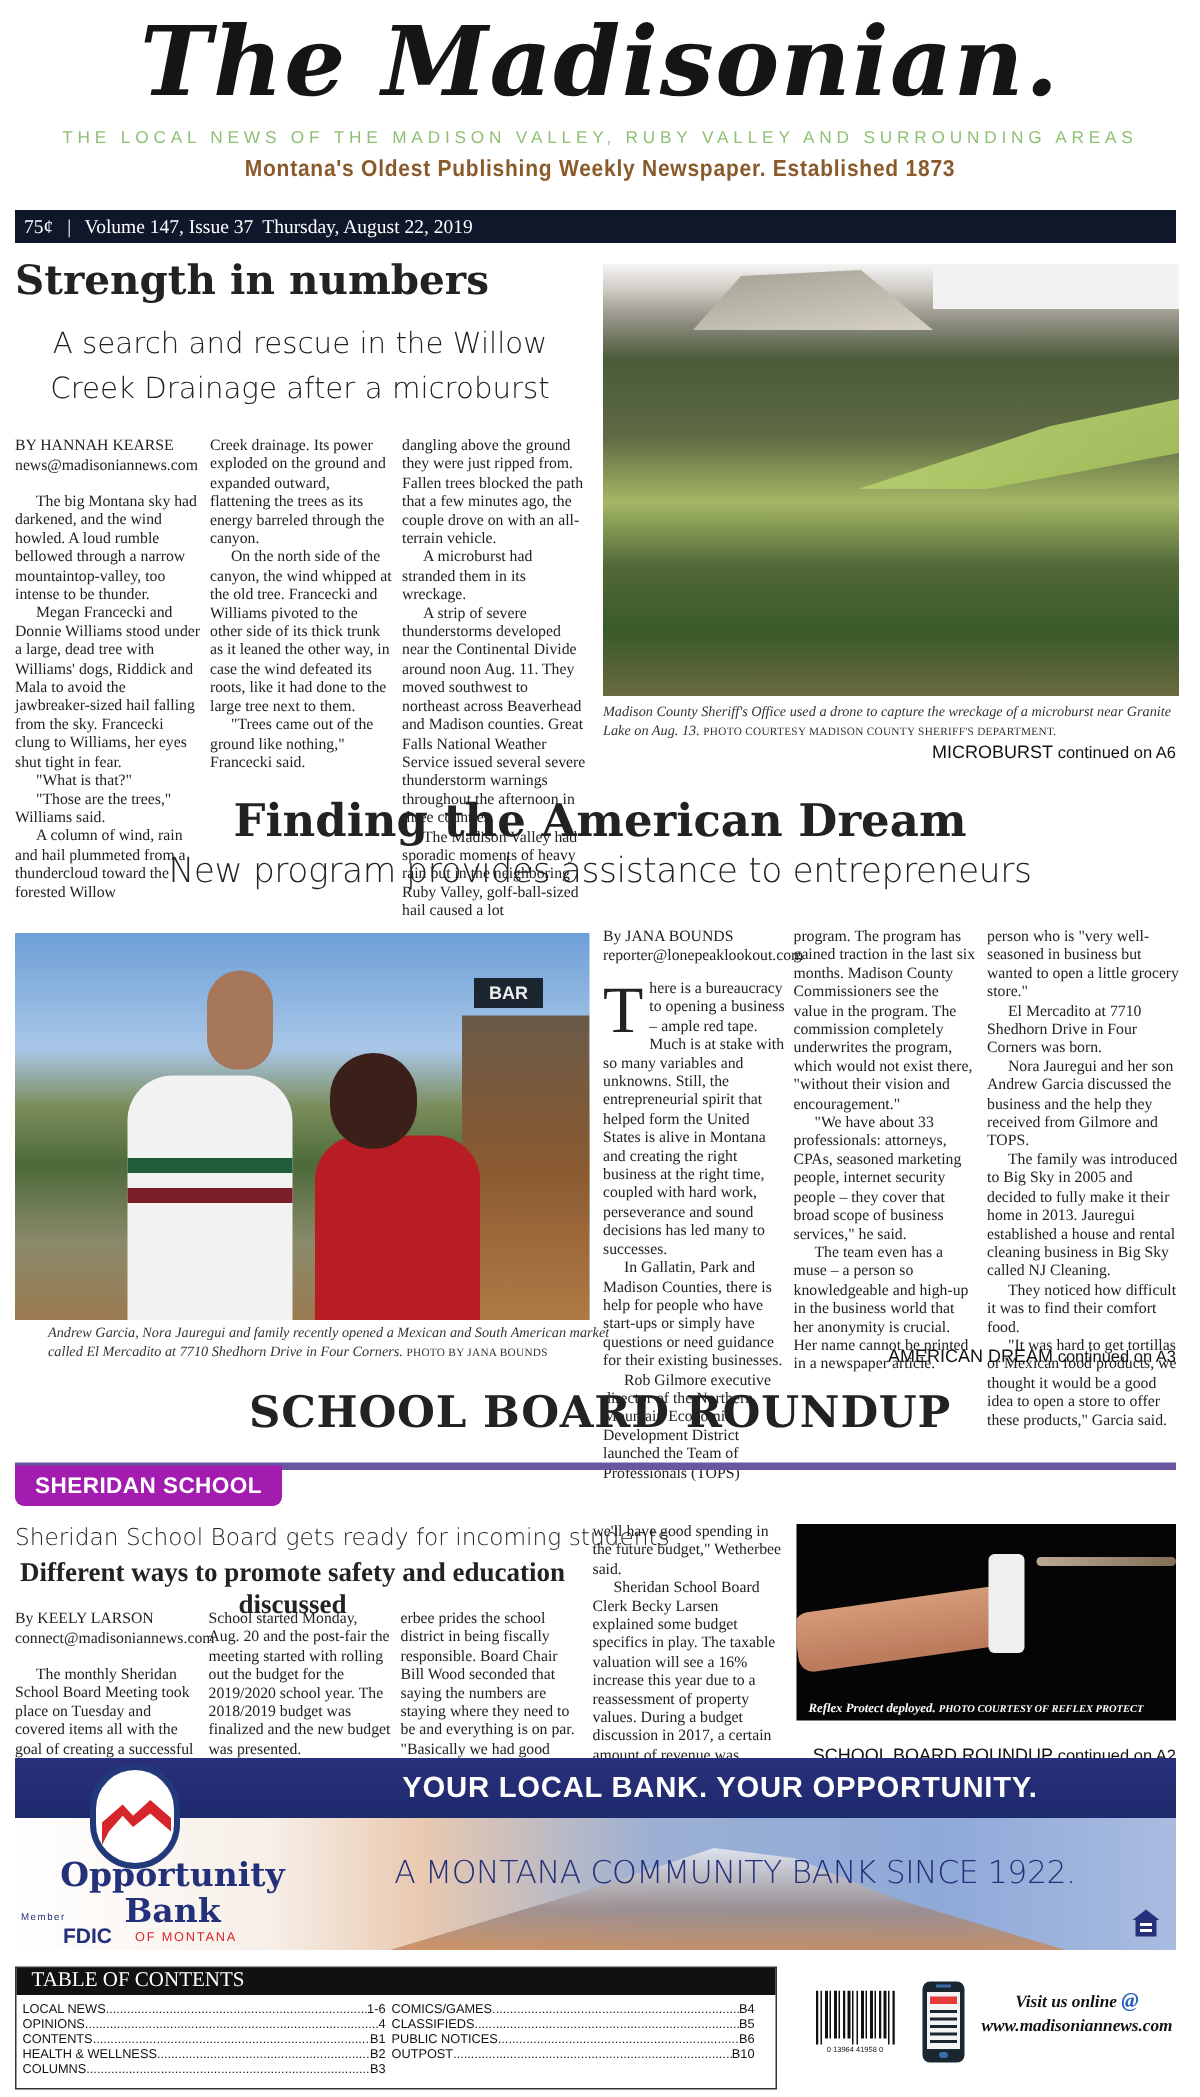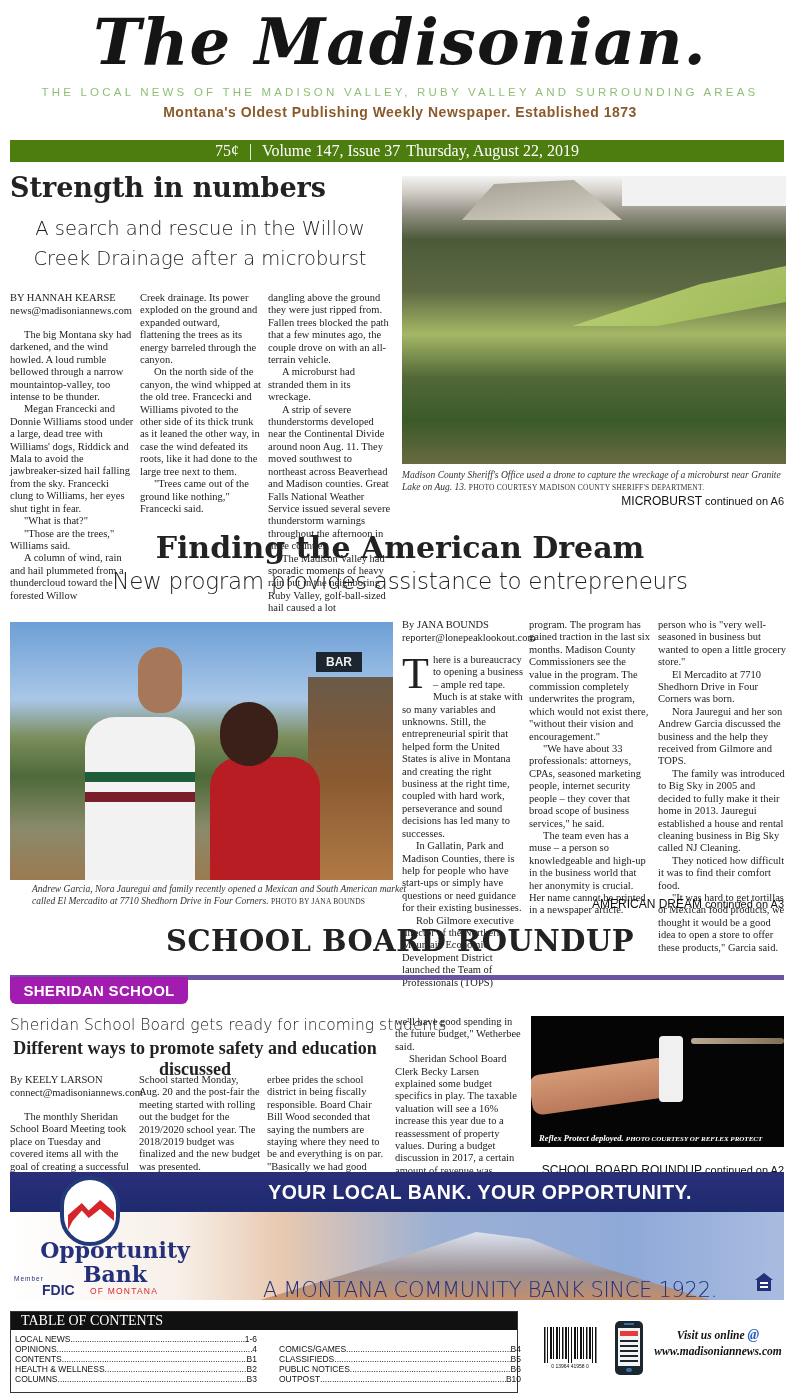--- a/index.html
+++ b/index.html
@@ -4,21 +4,21 @@
 <style>
   * { box-sizing: border-box; margin: 0; padding: 0; }
   html, body { width: 800px; height: 1398px; background: #fff; overflow: hidden; }
   body { position: relative; font-family: "Liberation Serif", serif; color: #222; }
   .abs { position: absolute; }
 
   
   .masthead-title { left: 0; top: 2px; width: 800px; text-align: center; font-family: "DejaVu Serif", serif; font-weight: bold; font-size: 64px; letter-spacing: 1px; color: #151515; line-height: 80px; font-style: italic; }
   .tagline { left: 0; top: 86px; width: 800px; text-align: center; font-family: "Liberation Sans", sans-serif; font-size: 11.5px; letter-spacing: 3.2px; color: #8fbf74; }
   .motto { left: 0; top: 104px; width: 800px; text-align: center; font-family: "Liberation Sans", sans-serif; font-weight: bold; font-size: 14px; color: #8a5a2b; letter-spacing: 0.5px; transform: scaleY(1.1); }
-  .dateline { left: 10px; top: 140px; width: 774px; height: 22px; background: #4d7c0f; color: #fff; font-family: "Liberation Serif", serif; font-size: 16px; display: flex; align-items: center; justify-content: center; padding: 0 6px; }
+  .dateline { left: 10px; top: 140px; width: 774px; height: 22px; background: #0f172a; color: #fff; font-family: "Liberation Serif", serif; font-size: 13px; display: flex; align-items: center; justify-content: flex-start; padding: 0 6px; }
   .dateline .left span { margin-right: 6px; }
 
   
   .h-strength { left: 10px; top: 172px; width: 380px; font-family: "DejaVu Serif", serif; font-weight: bold; font-size: 27px; color: #222; text-align: left; white-space: nowrap; }
   .sub-strength { left: 10px; top: 214px; width: 380px; font-family: "DejaVu Sans", sans-serif; font-size: 19.5px; color: #222; text-align: center; line-height: 30px; font-weight: 300; }
   .byline { font-size: 10.5px; line-height: 12.5px; color: #222; }
   .col { font-size: 10.5px; line-height: 12.4px; color: #222; text-align: left; }
   .col p { text-indent: 14px; }
   .col p.noi { text-indent: 0; }
 
@@ -56,33 +56,33 @@
   .photo3 .can { position:absolute; left:128px; top:20px; width:24px; height:66px; background:#f0f0f0; border-radius: 4px; }
   .photo3 .spray { position:absolute; left:160px; top:22px; width:93px; height:6px; background: linear-gradient(90deg,#e9d2b8,#a0886a); border-radius: 3px; opacity: .8; }
   .photo3 .cap { position:absolute; left:8px; bottom:4px; color:#fff; font-family:"Liberation Serif", serif; font-style:italic; font-weight:bold; font-size:8.5px; }
   .photo3 .cap .credit { font-size:7px; }
 
   
   .ad { left: 10px; top: 1172px; width: 774px; height: 128px; overflow: hidden; background: linear-gradient(90deg, #ffffff 0%, #f7efe8 22%, #e9c9b0 35%, #9bb0d3 55%, #8fa9d8 80%, #a9bce0 100%); }
   .ad-top { position:absolute; left:0; top:0; width:774px; height:40px; background: linear-gradient(180deg,#2a2f7a,#1e2a6e); }
   .ad-headline { position:absolute; left:190px; top:0; width:560px; height:40px; line-height:40px; text-align:center; color:#fff; font-family:"Liberation Sans", sans-serif; font-weight:bold; font-size:19.5px; letter-spacing:0.5px; }
   .ad-mountain { position:absolute; left:250px; top:60px; width:450px; height:68px; background: linear-gradient(180deg,#e8ecf4,#9a8a88 60%,#c98a5a); clip-path: polygon(0 100%, 30% 40%, 48% 0, 60% 10%, 75% 50%, 100% 100%); opacity:.85; }
-  .ad-slogan { position:absolute; left:200px; top:64px; width:560px; text-align:center; color:#25307a; font-family:"DejaVu Sans", sans-serif; font-size:21px; font-weight:300; letter-spacing:-0.3px;margin-top:42px; }
+  .ad-slogan { position:absolute; left:200px; top:64px; width:560px; text-align:center; color:#25307a; font-family:"DejaVu Sans", sans-serif; font-size:21px; font-weight:300; letter-spacing:-0.3px; }
   .ad-logo { position:absolute; left:50px; top:4px; width:60px; height:70px; background:#fff; border:4px solid #233a7a; border-radius: 30px 30px 30px 30px; overflow:hidden; }
   .ad-logo .r { position:absolute; left:4px; top:20px; width:46px; height:30px; background:#d6262c; clip-path: polygon(0 100%, 0 50%, 30% 10%, 45% 35%, 70% 0, 100% 40%, 100% 70%, 70% 30%, 45% 60%, 30% 35%, 10% 70%); }
   .ad-name { position:absolute; left:25px; top:66px; width:160px; text-align:center; color:#25307a; font-family:"DejaVu Serif", serif; font-weight:bold; font-size:22px; line-height:24px; }
   .ad-of { position:absolute; left:80px; top:114px; color:#d6262c; font-family:"Liberation Sans", sans-serif; font-size:8.5px; letter-spacing:1.2px; }
   .ad-fdic-m { position:absolute; left:4px; top:103px; color:#25307a; font-family:"Liberation Sans", sans-serif; font-size:6.5px; letter-spacing:1px; }
   .ad-fdic { position:absolute; left:4px; top:110px; color:#25307a; font-family:"Liberation Sans", sans-serif; font-weight:bold; font-size:14px;padding-left:28px; }
   .ad-house { position:absolute; left:744px; top:100px; width:20px; height:20px; }
 
   
   .toc { left: 10px; top: 1311px; width: 508px; height: 82px; border: 1px solid #333; }
   .toc-head { height: 18px; background: #111; color: #fff; font-family:"Liberation Serif", serif; font-size: 14px; line-height: 18px; padding-left: 10px; }
-  .toc-cols { display:flex; padding: 4px 6px 0 4px; gap: 22px; align-items: flex-end; }
+  .toc-cols { display:flex; padding: 4px 6px 0 4px; gap: 4px; }
   .toc-col { width: 242px; }
   .toc-row { display:flex; font-family:"Liberation Sans", sans-serif; font-size: 8.5px; line-height: 10px; color:#111; }
   .toc-row .dots { flex:1; overflow:hidden; white-space:nowrap; }
   .toc-row .dots::after { content: "...................................................................................................................................................................."; }
 
   .barcode { left: 540px; top: 1327px; width: 60px; height: 42px; }
   .phone { left: 615px; top: 1321px; width: 28px; height: 54px; background:#1a2630; border-radius: 5px; }
   .phone .screen { position:absolute; left:3px; top:7px; width:22px; height:38px; background:#f4f4f4; }
   .phone .red { position:absolute; left:5px; top:10px; width:18px; height:5px; background:#e53b3b; }
   .phone .ln { position:absolute; left:5px; width:18px; height:2px; background:#1a2630; }

